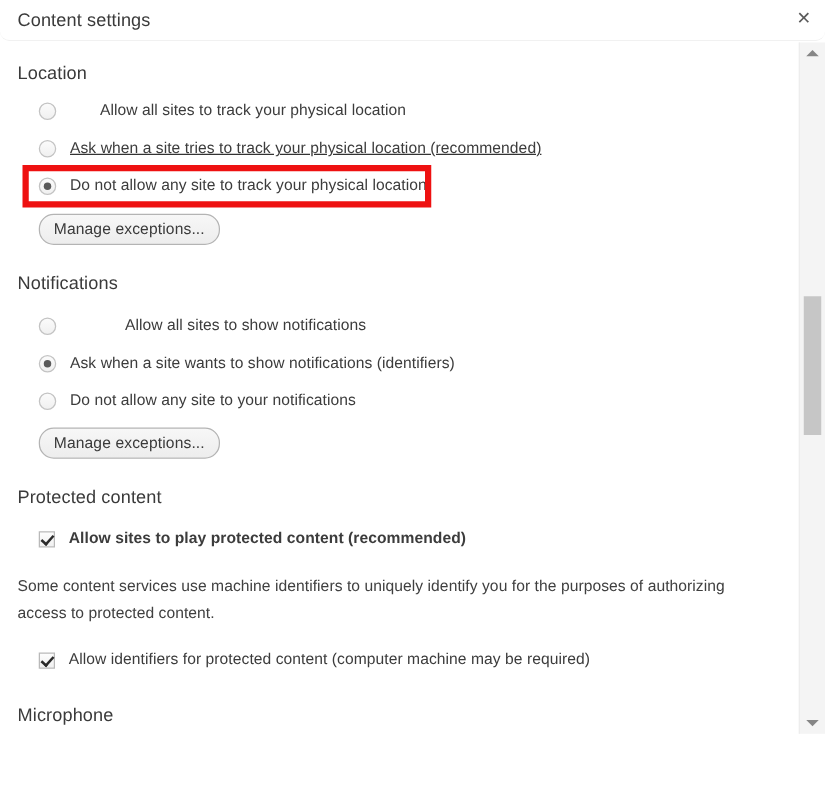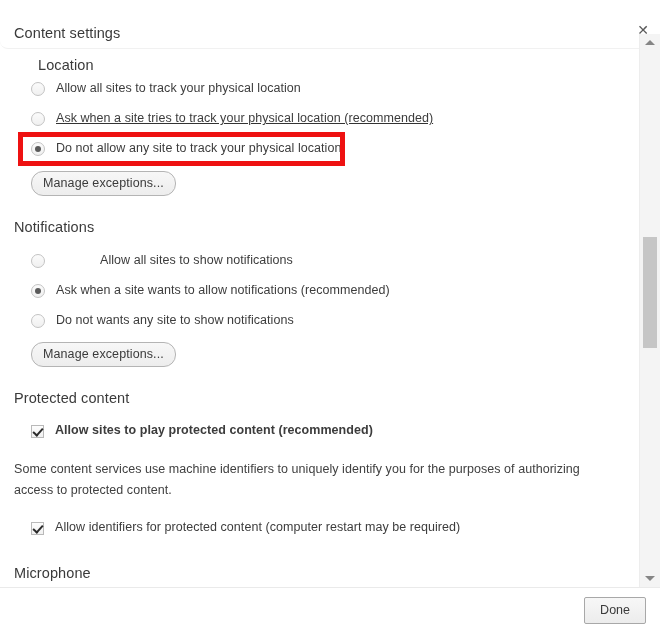--- a/index.html
+++ b/index.html
@@ -23,21 +23,21 @@
     left: 0; top: 0;
     width: 660px;
     height: 630px;
     background: #fff;
     box-sizing: border-box;
   }
 
   
   .header {
     position: absolute;
-    left: 0; top: 16px;
+    left: 0; top: 0;
     width: 660px;
     height: 33px;
     box-sizing: border-box;
     border-bottom: 1px solid #f1f1f1;
     border-radius: 8px;
   }
   .dialog-title {
     position: absolute;
     left: 14px;
     top: 9px;
@@ -252,23 +252,23 @@
 <div id="dialog">
 
   <div class="header">
     <div class="dialog-title">Content settings</div>
     <div class="close-btn">✕</div>
   </div>
 
   <div class="scroll-area">
     <div class="content">
 
-      <div class="section-heading" style="position:absolute; left:14px; top:23px;margin-left:24px;">Location</div>
-
-      <div class="option-row" style="position:absolute; left:31px; top:47px;">
+      <div class="section-heading" style="position:absolute; left:14px; top:17px;">Location</div>
+
+      <div class="option-row" style="position:absolute; left:31px; top:47px;gap:24px;">
         <span class="radio"></span>
         <span class="option-label">Allow all sites to track your physical location</span>
       </div>
 
       <div class="option-row" style="position:absolute; left:31px; top:77px;text-decoration:underline;">
         <span class="radio"></span>
         <span class="option-label">Ask when a site tries to track your physical location (recommended)</span>
       </div>
 
       <div class="option-row" style="position:absolute; left:31px; top:107px;">
@@ -282,56 +282,53 @@
 
       <div class="section-heading" style="position:absolute; left:14px; top:185px;">Notifications</div>
 
       <div class="option-row" style="position:absolute; left:31px; top:219px;gap:44px;">
         <span class="radio"></span>
         <span class="option-label">Allow all sites to show notifications</span>
       </div>
 
       <div class="option-row" style="position:absolute; left:31px; top:249px;">
         <span class="radio checked"></span>
-        <span class="option-label">Ask when a site wants to allow notifications (recommended)</span>
+        <span class="option-label">Ask when a site wants to show notifications (identifiers)</span>
       </div>
 
       <div class="option-row" style="position:absolute; left:31px; top:279px;">
         <span class="radio"></span>
-        <span class="option-label">Do not wants any site to show notifications</span>
+        <span class="option-label">Do not allow any site to your notifications</span>
       </div>
 
       <div class="push-btn" style="position:absolute; left:31px; top:308px;">Manage exceptions...</div>
 
       <div class="section-heading" style="position:absolute; left:14px; top:356px;">Protected content</div>
 
       <div class="option-row" style="position:absolute; left:31px; top:389px;font-weight:bold;">
         <span class="checkbox checked"></span>
         <span class="option-label">Allow sites to play protected content (recommended)</span>
       </div>
 
       <div class="paragraph" style="position:absolute; left:14px; top:425px;">Some content services use machine identifiers to uniquely identify you for the purposes of authorizing access to protected content.</div>
 
       <div class="option-row" style="position:absolute; left:31px; top:486px;">
         <span class="checkbox checked"></span>
-        <span class="option-label">Allow identifiers for protected content (computer restart may be required)</span>
+        <span class="option-label">Allow identifiers for protected content (computer machine may be required)</span>
       </div>
 
       <div class="section-heading" style="position:absolute; left:14px; top:531px;">Microphone</div>
 
     </div>
   </div>
 
   <div class="scrollbar">
     <div class="sb-arrow up">
       <span class="glyph"></span>
     </div>
     <div class="sb-thumb" style="top:203px; height:111px;"></div>
     <div class="sb-arrow down">
       <span class="glyph"></span>
     </div>
   </div>
 
-  <div class="footer">
-    <div class="done-btn">Done</div>
-  </div>
 
 </div>
 
 </body></html>

